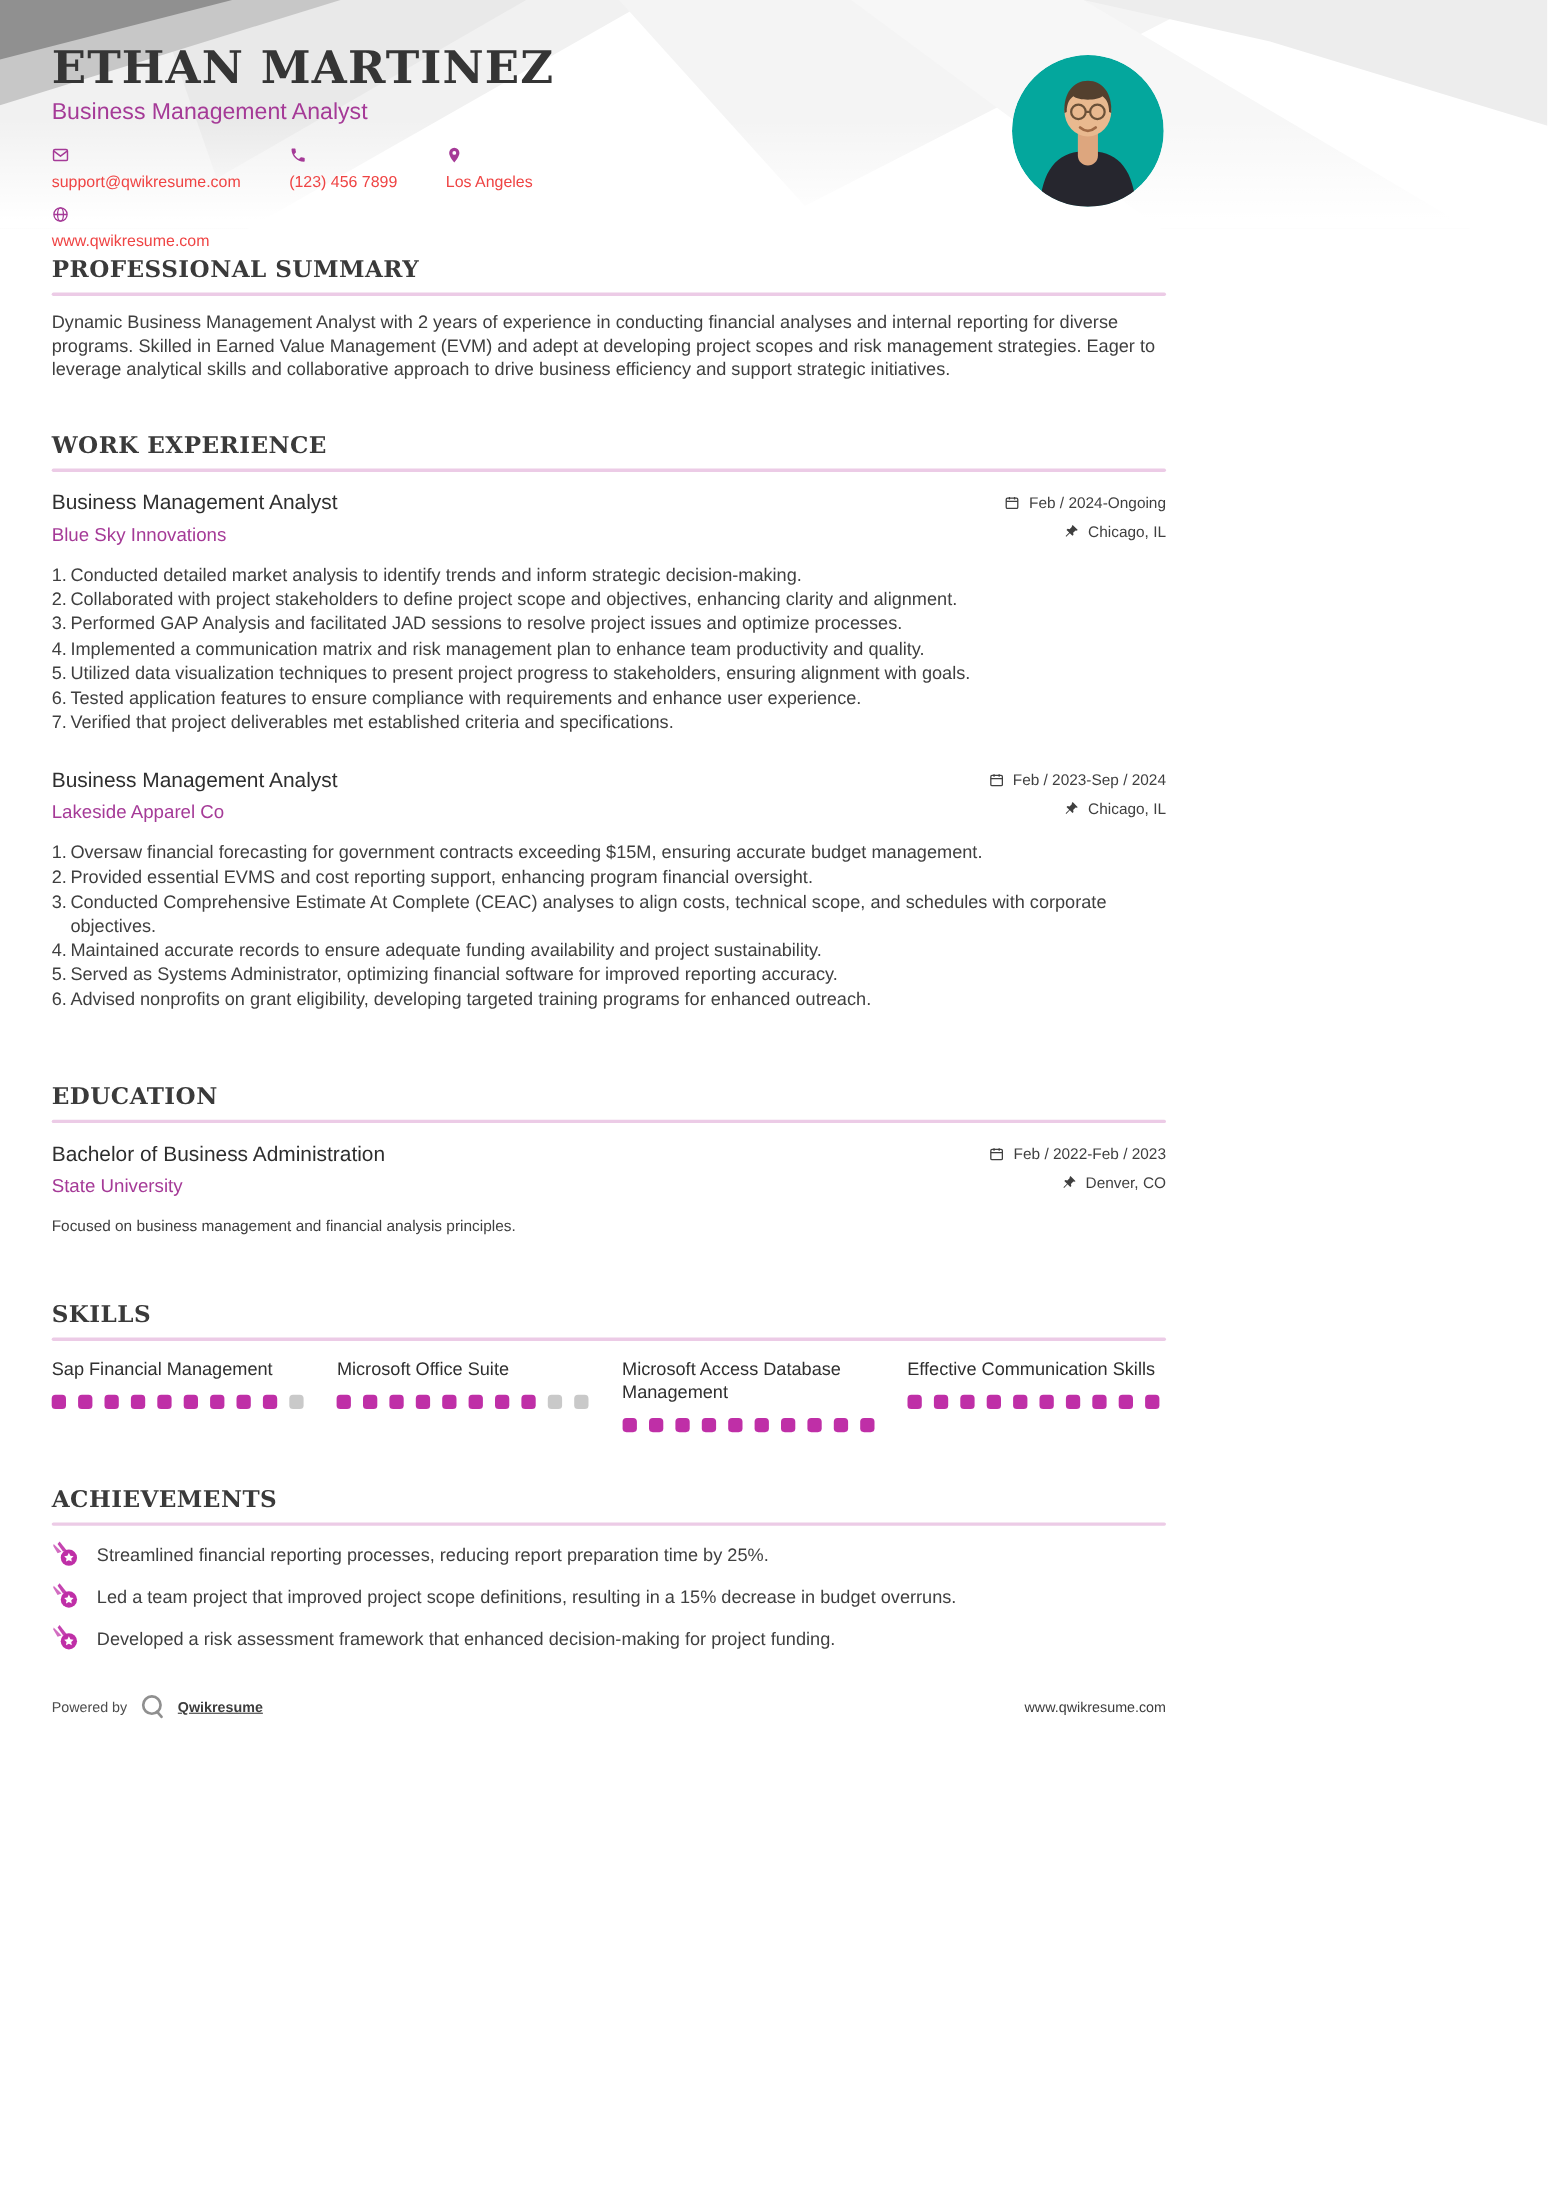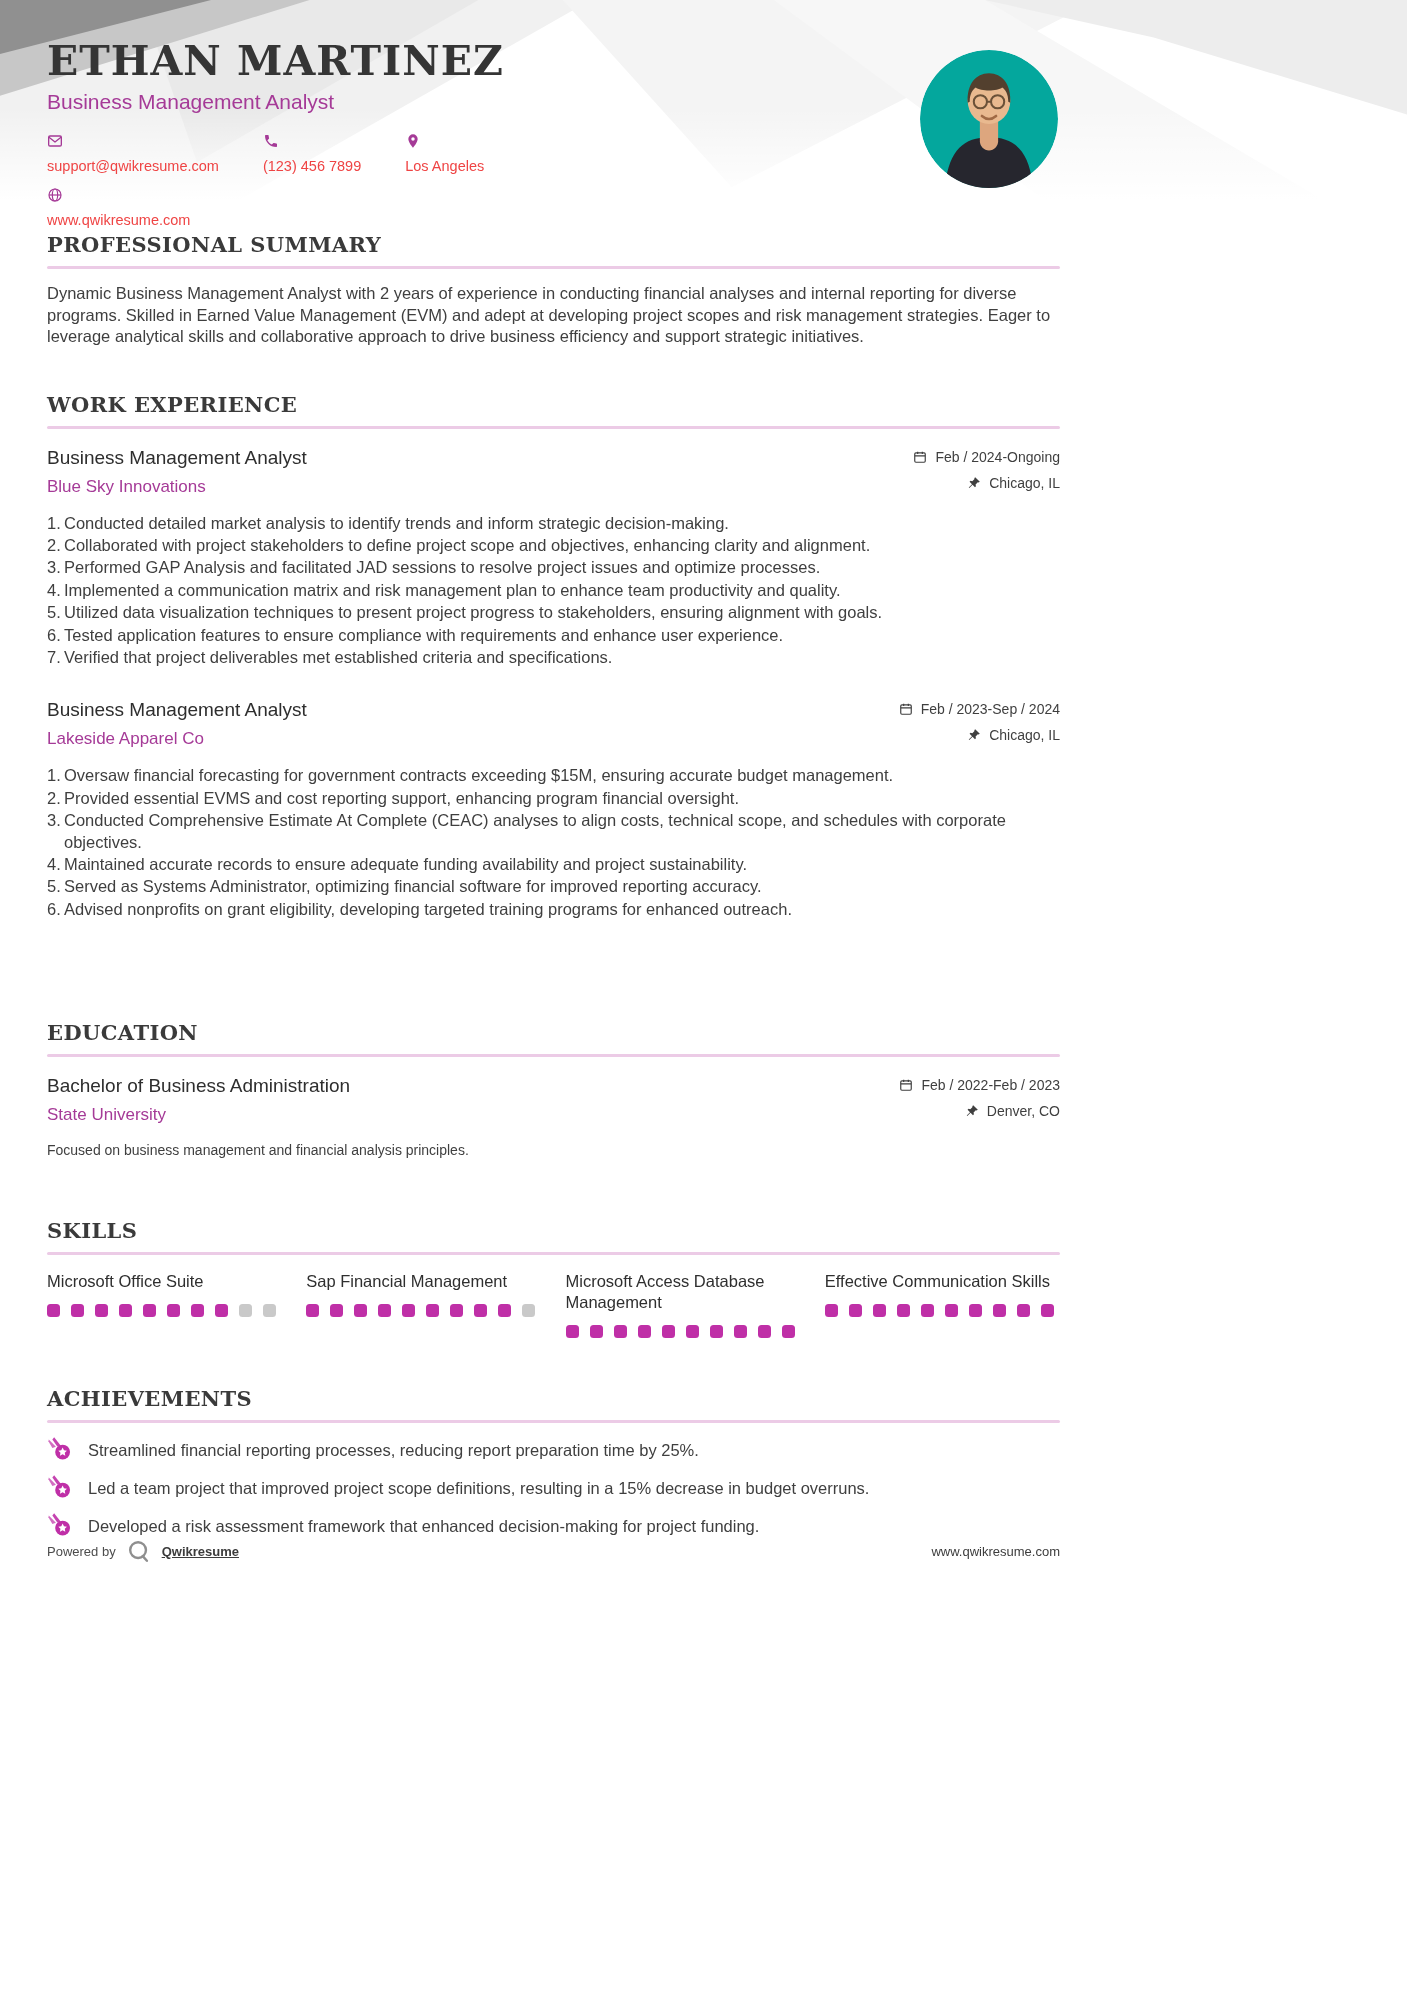--- a/index.html
+++ b/index.html
@@ -53,21 +53,21 @@
   .company { font-size:17px; color:var(--accent); margin-top:8px; }
   .job-meta { text-align:right; font-size:14px; color:#3f3f3f; padding-top:2px; }
   .meta-row { display:flex; justify-content:flex-end; align-items:center; gap:8px; margin-bottom:10px; }
   .meta-row .icon { width:14px; height:14px; color:#3f3f3f; }
 
   ol.bullets { margin-top:12px; list-style:none; counter-reset:li; }
   ol.bullets li { counter-increment:li; position:relative; padding-left:17px;
                   font-size:16.5px; line-height:21.4px; margin-bottom:1px; color:var(--text); }
   ol.bullets li::before { content:counter(li) "."; position:absolute; left:0; }
 
-  .sec-education { margin-top:100px; }
+  .sec-education { margin-top:64px; }
   .edu-desc { margin-top:11px; font-size:14px; line-height:21.5px; }
 
   .sec-skills { margin-top:56px; }
   .skills-grid { display:grid; grid-template-columns:repeat(4,1fr); column-gap:24px; margin-top:16px; }
   .skill-name { font-size:16.5px; line-height:21px; color:#2f2f2f; }
   .skill-dots { display:flex; gap:11px; margin-top:12px; }
   .dot { width:13px; height:13px; border-radius:3.5px; background:var(--dot-empty); flex:none; }
   .dot.filled { background:var(--dot); }
 
   .sec-achievements { margin-top:48px; }
@@ -281,46 +281,46 @@
         </div>
         <p class="edu-desc">Focused on business management and financial analysis principles.</p>
       </article>
     </section>
 
     <section class="sec-skills">
       <h2 class="sec-h">SKILLS</h2>
       <div class="divider"></div>
       <div class="skills-grid">
         <div class="skill">
+          <div class="skill-name">Sap Financial Management</div>
+          <div class="skill-dots">
+              <span class="dot filled"></span>
+              <span class="dot filled"></span>
+              <span class="dot filled"></span>
+              <span class="dot filled"></span>
+              <span class="dot filled"></span>
+              <span class="dot filled"></span>
+              <span class="dot filled"></span>
+              <span class="dot filled"></span>
+              <span class="dot filled"></span>
+              <span class="dot"></span>
+            </div>
+        </div>
+        <div class="skill">
           <div class="skill-name">Microsoft Office Suite</div>
           <div class="skill-dots">
               <span class="dot filled"></span>
               <span class="dot filled"></span>
               <span class="dot filled"></span>
               <span class="dot filled"></span>
               <span class="dot filled"></span>
               <span class="dot filled"></span>
               <span class="dot filled"></span>
               <span class="dot filled"></span>
               <span class="dot"></span>
-              <span class="dot"></span>
-            </div>
-        </div>
-        <div class="skill">
-          <div class="skill-name">Sap Financial Management</div>
-          <div class="skill-dots">
-              <span class="dot filled"></span>
-              <span class="dot filled"></span>
-              <span class="dot filled"></span>
-              <span class="dot filled"></span>
-              <span class="dot filled"></span>
-              <span class="dot filled"></span>
-              <span class="dot filled"></span>
-              <span class="dot filled"></span>
-              <span class="dot filled"></span>
               <span class="dot"></span>
             </div>
         </div>
         <div class="skill">
           <div class="skill-name">Microsoft Access Database Management</div>
           <div class="skill-dots">
               <span class="dot filled"></span>
               <span class="dot filled"></span>
               <span class="dot filled"></span>
               <span class="dot filled"></span>

